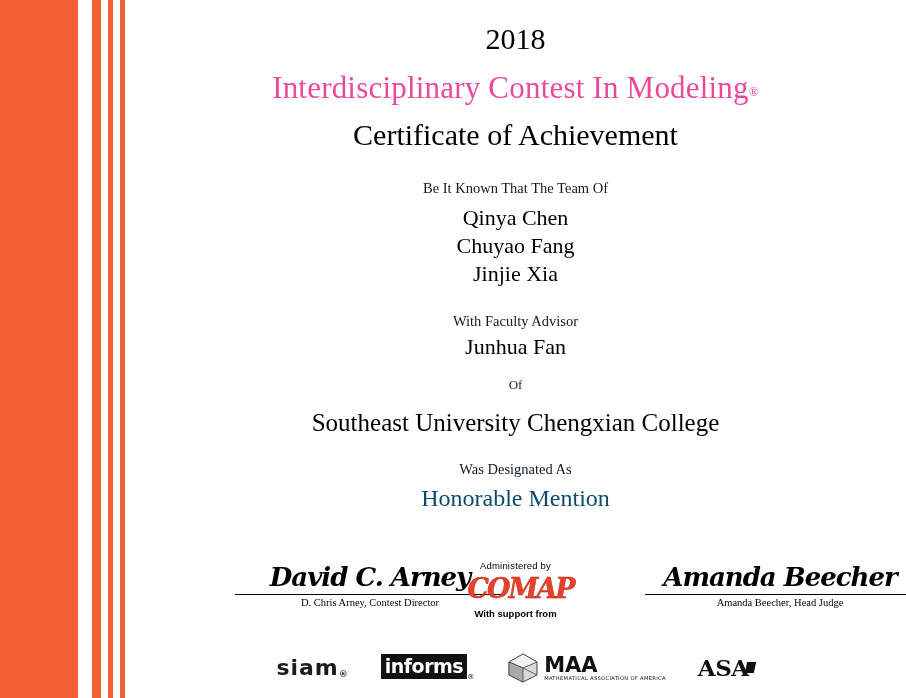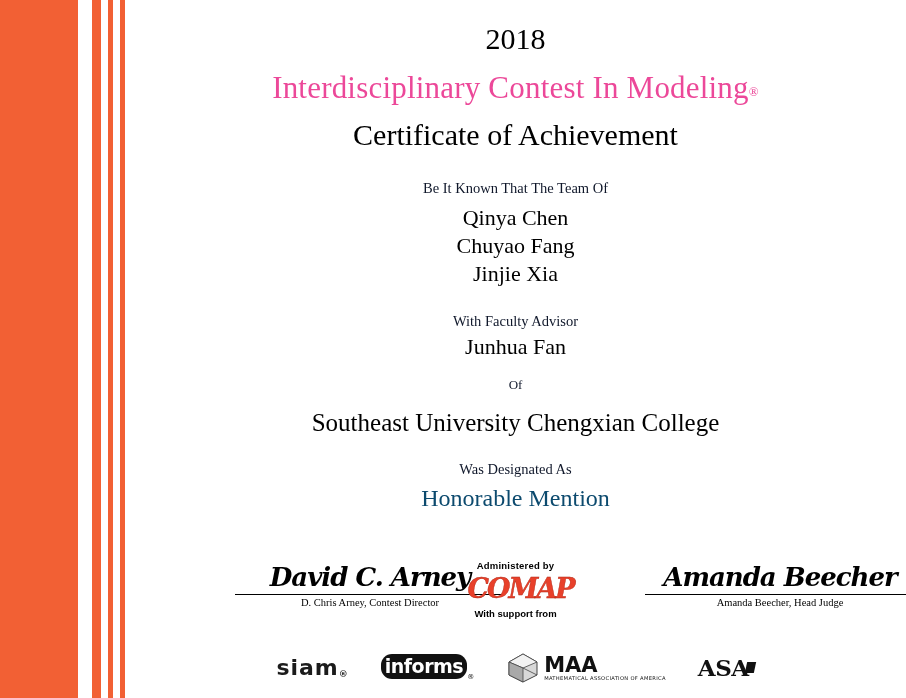--- a/index.html
+++ b/index.html
@@ -139,21 +139,21 @@
   .comap-block {
     position: absolute;
     left: 125px;
     top: 560px;
     width: 781px;
     text-align: center;
   }
   .admin-by {
     font-family: "Liberation Sans", sans-serif;
     font-size: 9.5px;
-    font-weight: bold;
+    font-weight: normal;
     color: #000;
     letter-spacing: 0.2px;
   }
   .comap-logo {
     margin: 3px auto 0 auto;
     width: 96px;
     height: 30px;
     position: relative;
   }
   .comap-text {
@@ -196,21 +196,20 @@
   .siam .reg-s { font-size: 9px; vertical-align: -2px; }
   .informs {
     display: inline-block;
     background: #111;
     color: #fff;
     font-family: "DejaVu Sans", sans-serif;
     font-weight: bold;
     font-size: 19px;
     padding: 1px 4px 2px 4px;
     letter-spacing: -0.5px;
-    border-radius: 11px;
   }
   .informs-wrap { position: relative; }
   .informs-reg {
     font-family: "DejaVu Sans", sans-serif;
     font-size: 7px;
     color: #111;
     vertical-align: -6px;
   }
   .maa-wrap {
     display: flex;

